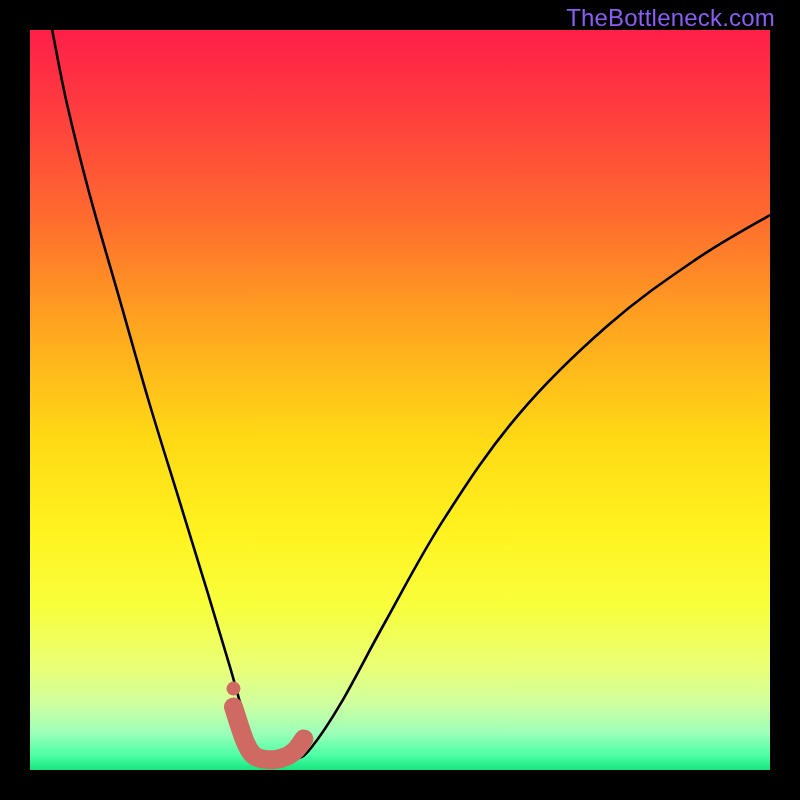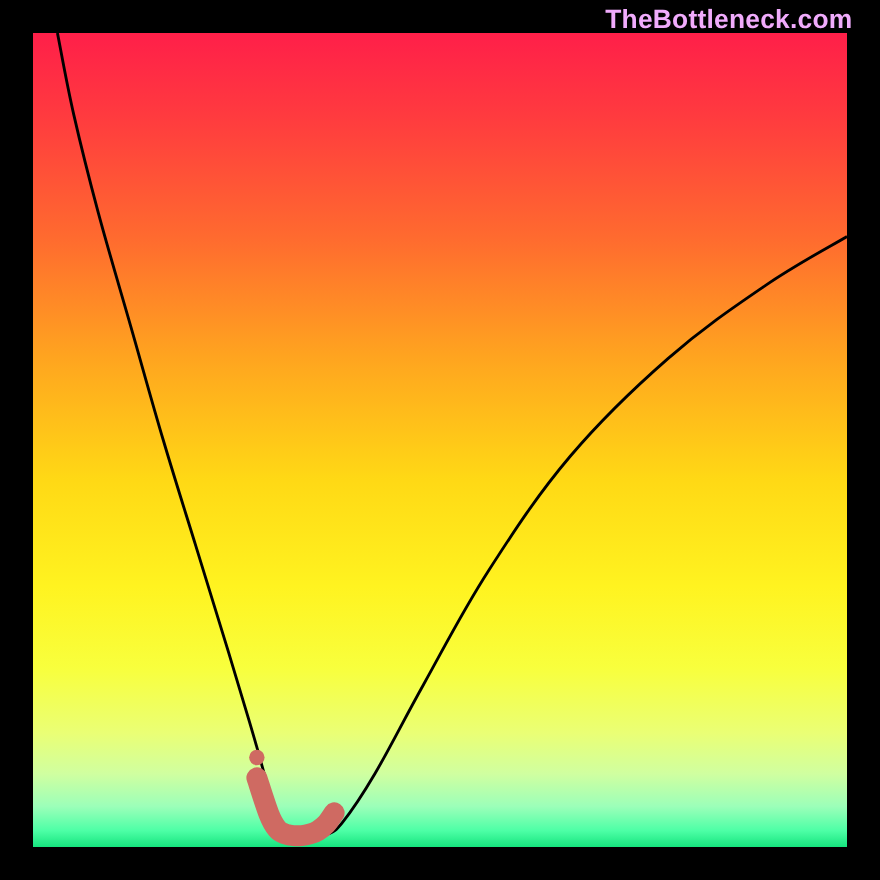--- a/index.html
+++ b/index.html
@@ -28,23 +28,23 @@
     overflow: hidden;
   }
   .gradient {
     position: absolute;
     inset: 0;
   }
   .watermark {
     position: absolute;
     top: 4px;
     right: 25px;
-    color: #f0abfc;
+    color: #8b5cf6;
     font-size: 24px;
-    font-weight: 700;
+    font-weight: 400;
     letter-spacing: 0.2px;
     user-select: none;
   }
   svg.overlay {
     position: absolute;
     inset: 0;
   }
 </style>
 </head>
 <body>

